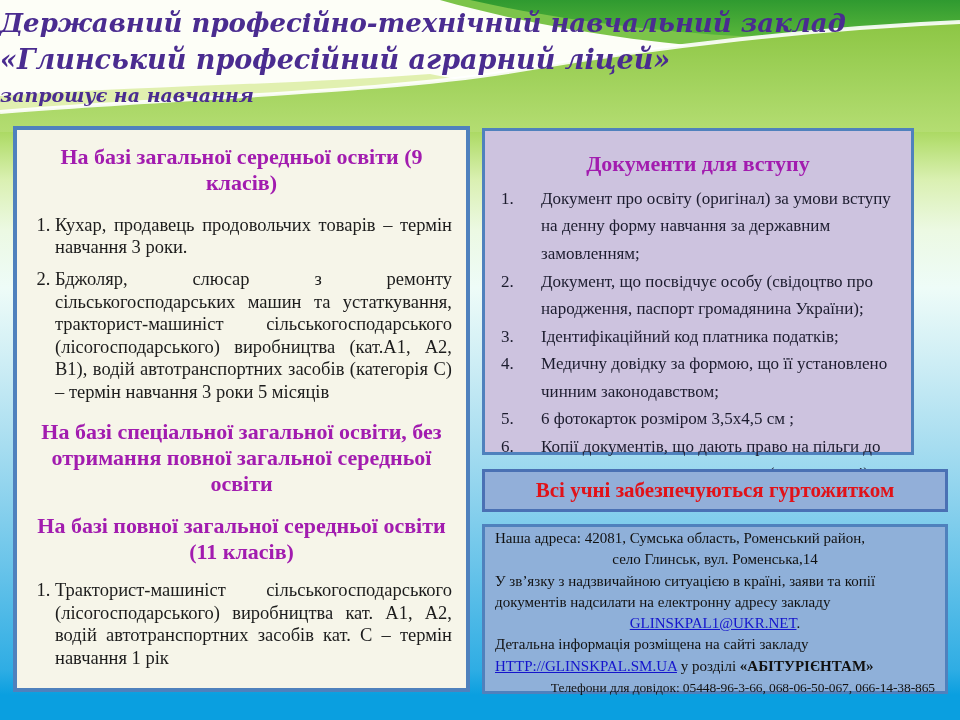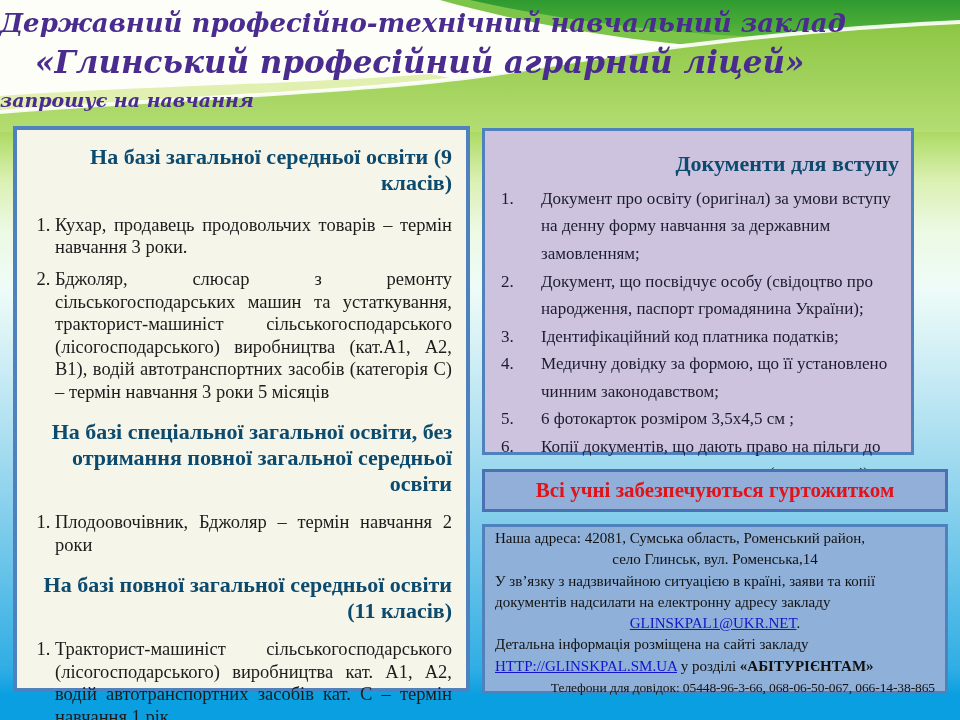--- a/index.html
+++ b/index.html
@@ -21,30 +21,30 @@
   }
   #header-wave{position:absolute;top:0;left:0;width:960px;height:132px;}
   .header{
     position:absolute;top:8px;left:0;width:960px;
     text-align:left;z-index:5;
     color:#4a2c90;
     font-family:"DejaVu Serif","Liberation Serif",serif;
     font-style:italic;font-weight:bold;
   }
   .h-line1{font-size:26px;line-height:1.2;}
-  .h-line2{font-size:31px;line-height:1.25;margin-top:4px;margin-left:35px;}
+  .h-line2{font-size:27px;line-height:1.25;margin-top:4px;}
   .h-line3{font-size:19px;line-height:1.2;margin-top:7px;}
   .panel{position:absolute;box-sizing:border-box;z-index:4;}
   .left-panel{
     left:13px;top:126px;width:457px;height:566px;
     background:#f6f5e9;border:4px solid #4f81bd;
     padding:8px 14px;color:#1c1c1c;
   }
   .red-h{
-    color:#0c4a6e;font-weight:bold;text-align:right;
+    color:#a21caf;font-weight:bold;text-align:center;
     font-size:22px;line-height:1.18;margin:0;
   }
   .left-panel .red-h{margin:6px 0 0 0;}
   .prog-list{
     margin:18px 0 0 0;padding:0 0 0 24px;
     font-size:18.5px;line-height:1.22;
   }
   .prog-list li{text-align:justify;margin-bottom:9px;}
   .sec2 .prog-list, .sec3 .prog-list{margin-top:14px;}
   .sec2, .sec3{margin-top:16px;}
@@ -114,23 +114,20 @@
   <div class="panel left-panel">
     <div class="sec1">
       <h2 class="red-h">На базі загальної середньої освіти (9 класів)</h2>
       <ol class="prog-list">
         <li>Кухар, продавець продовольчих товарів – термін навчання 3 роки.</li>
         <li>Бджоляр, слюсар з ремонту сільськогосподарських машин та устаткування, тракторист-машиніст сільськогосподарського (лісогосподарського) виробництва (кат.А1, А2, В1), водій автотранспортних засобів (категорія С) – термін навчання 3 роки 5 місяців</li>
       </ol>
     </div>
     <div class="sec2">
       <h2 class="red-h">На базі спеціальної загальної освіти, без отримання повної загальної середньої освіти</h2>
-      <ol class="prog-list">
-        <li>Плодоовочівник, Бджоляр – термін навчання 2 роки</li>
-      </ol>
     </div>
     <div class="sec3">
       <h2 class="red-h">На базі повної загальної середньої освіти (11 класів)</h2>
       <ol class="prog-list">
         <li>Тракторист-машиніст сільськогосподарського (лісогосподарського) виробництва кат. А1, А2, водій автотранспортних засобів кат. С – термін навчання 1 рік</li>
       </ol>
     </div>
   </div>
 
   <div class="panel docs-panel">

